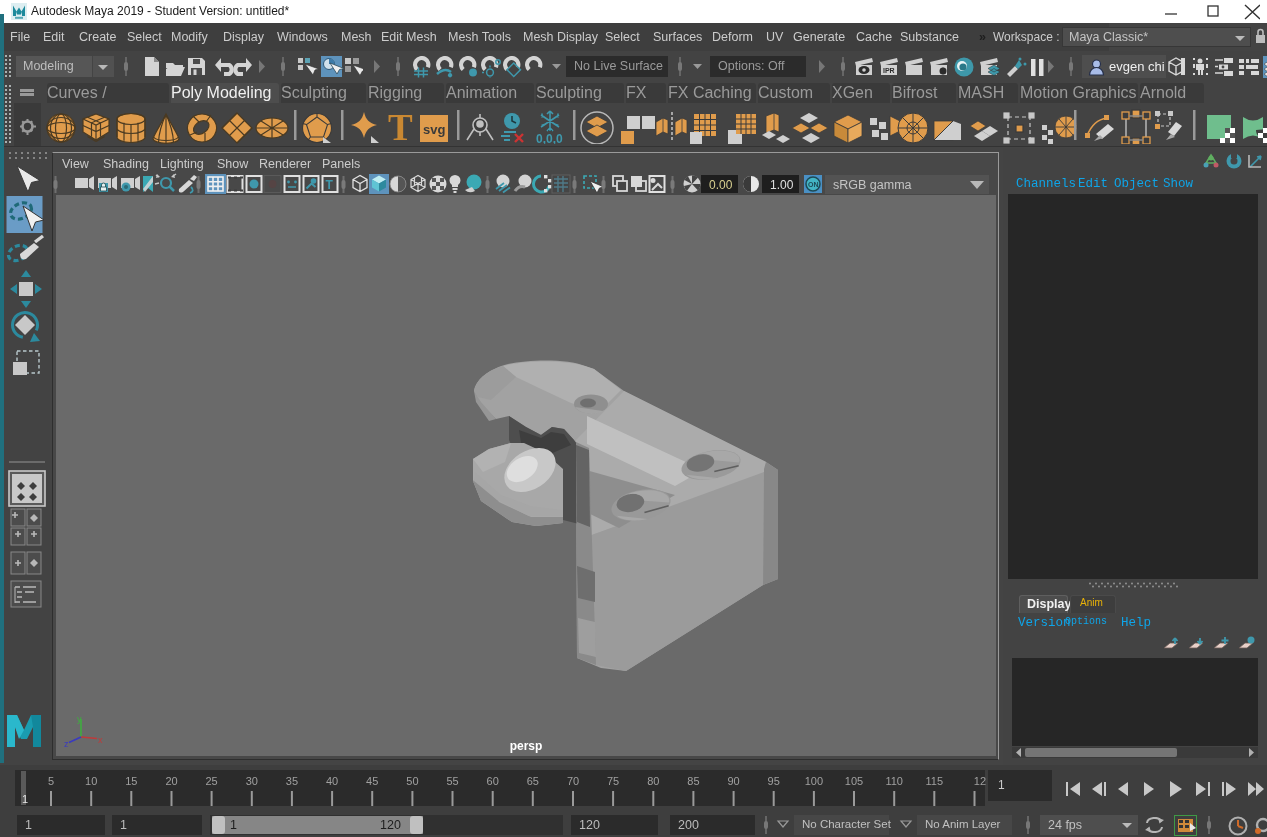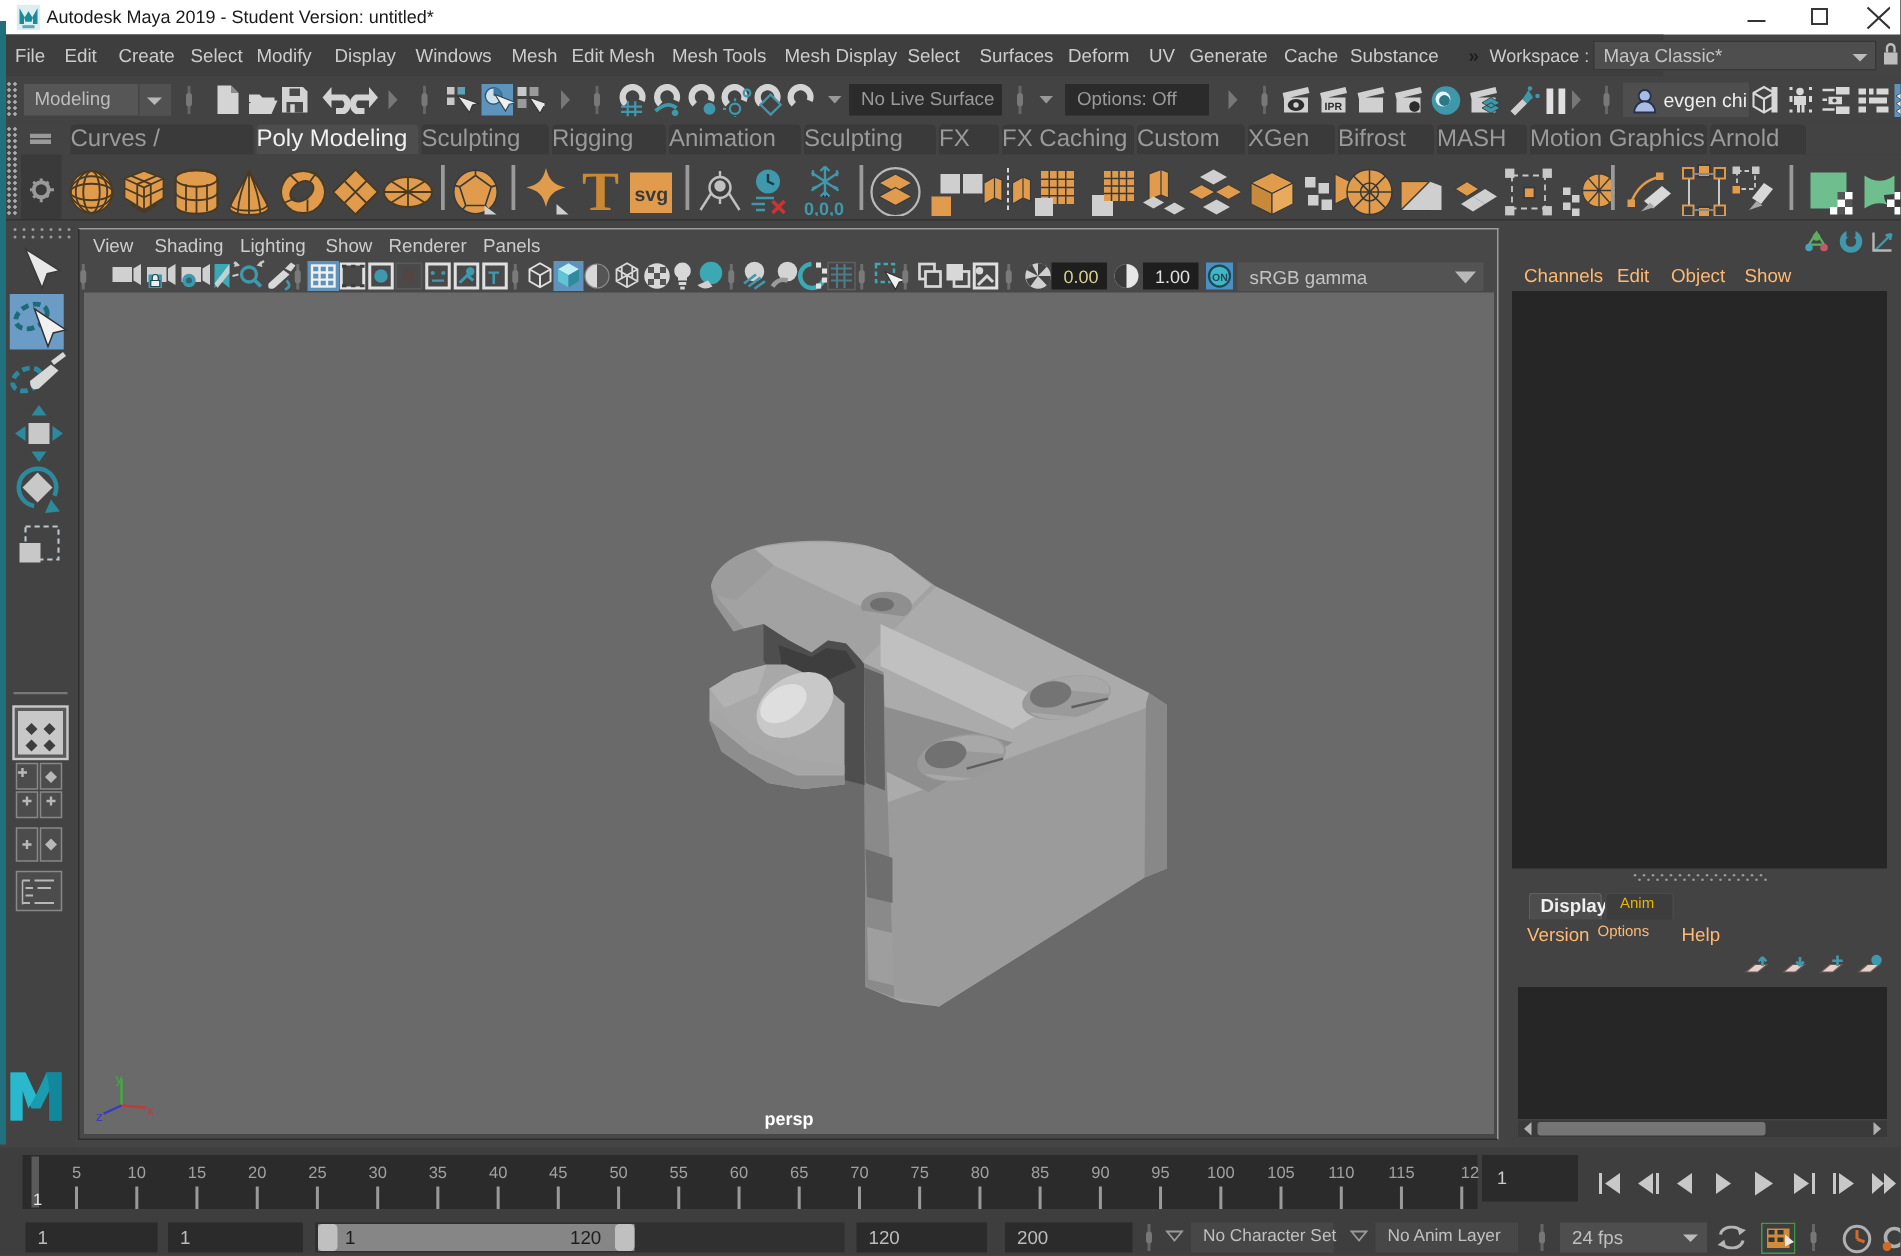--- a/index.html
+++ b/index.html
@@ -1,20 +1,20 @@
 <!DOCTYPE html>
 <html><head>
 <meta charset="utf-8">
 <style>
 * { margin:0; padding:0; box-sizing:border-box; }
 html,body { width:1267px; height:837px; overflow:hidden; background:#444444;
   font-family:"Liberation Sans", sans-serif; }
 #root { position:relative; width:1267px; height:837px; }
 .abs { position:absolute; }
-.txt { color:#fdba74; font-size:13px; white-space:nowrap; }
+.txt { color:#0ea5e9; font-size:13px; white-space:nowrap;font-family:Liberation Mono, monospace; }
 
 
 #titlebar { left:0; top:0; width:1267px; height:23px; background:#ffffff; }
 #titletext { left:31px; top:4px; font-size:12px; color:#1a1a1a; }
 
 
 #menubar { left:0; top:23px; width:1109px; height:28px; background:#3e3e3e; }
 .menuitem { position:absolute; top:7px; font-size:12.5px; color:#cccccc; }
 
 

